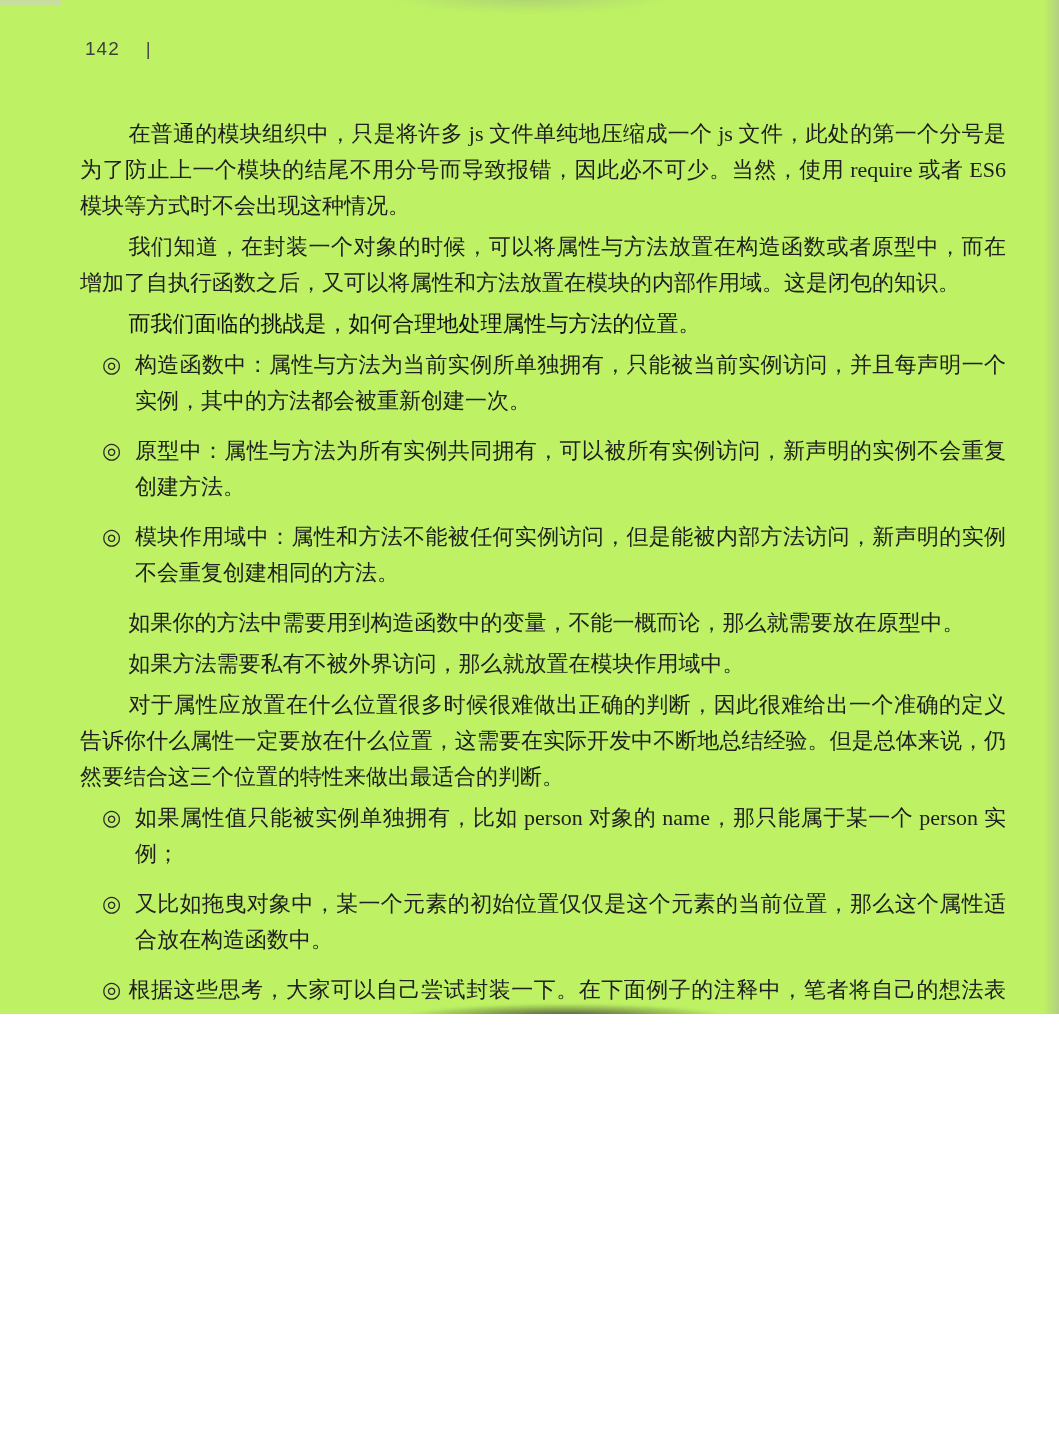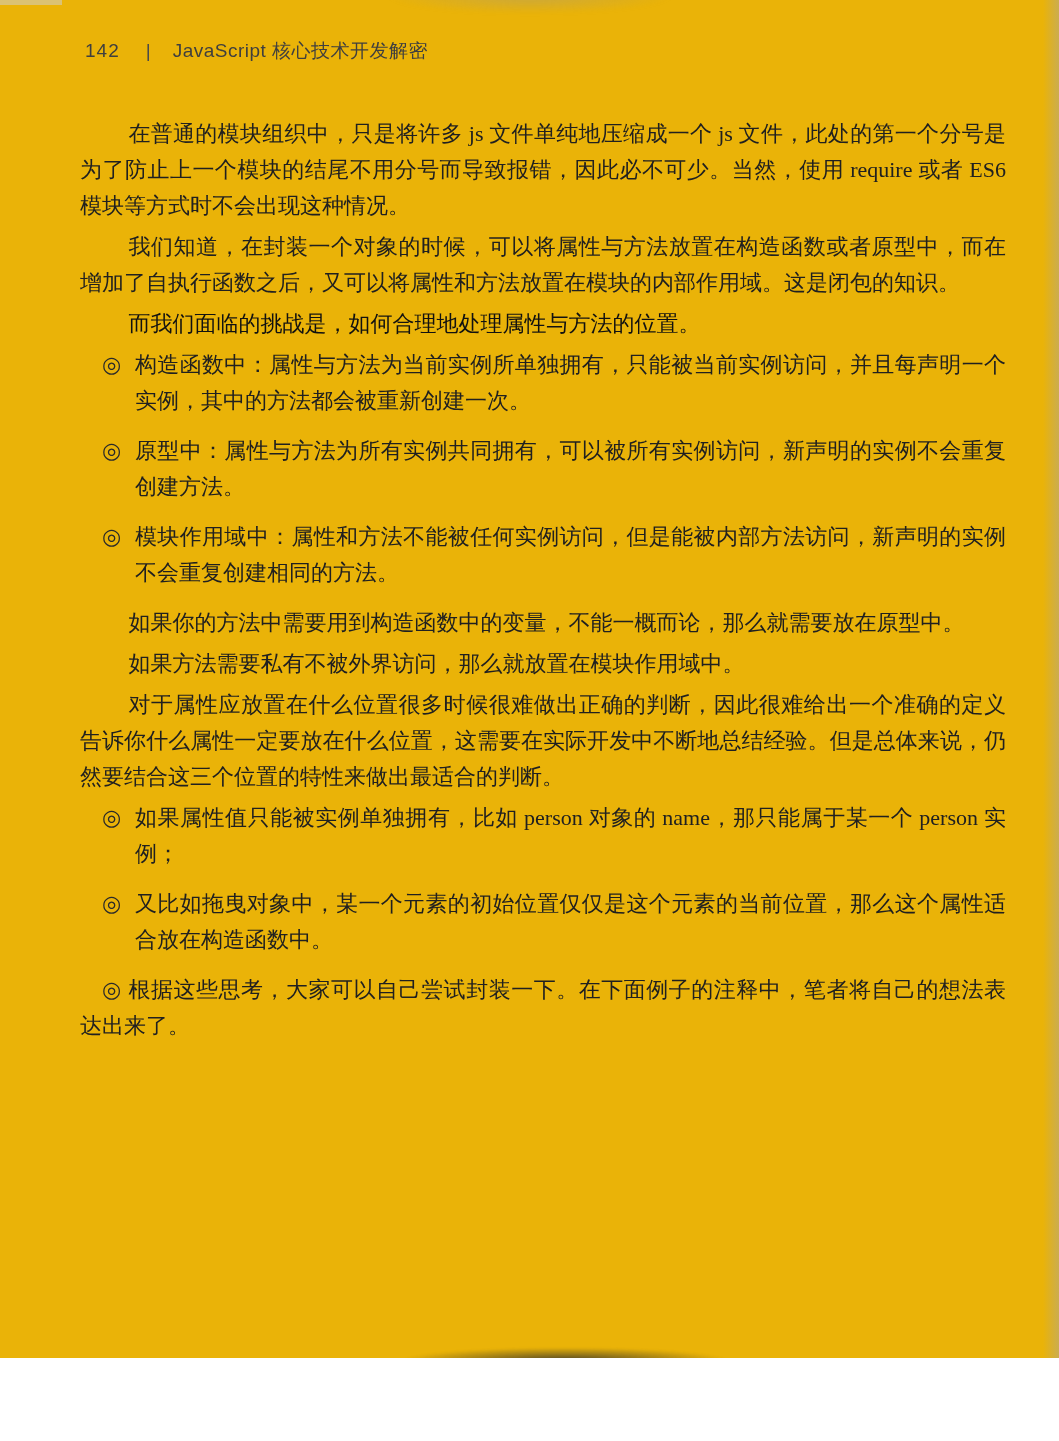--- a/index.html
+++ b/index.html
@@ -1,20 +1,20 @@
 <!DOCTYPE html>
 <html><head>
 <meta charset="utf-8">
 <style>
   html, body { margin: 0; padding: 0; }
   .page {
     position: relative;
     width: 1059px;
-    height: 1358px;
-    background: #eab308;
+    height: 1014px;
+    background: #bef264;
     overflow: hidden;
     font-family: "Liberation Serif", "DejaVu Serif", serif;
   }
   
   .edge-right {
     position: absolute; top: 0; right: 0; width: 16px; height: 100%;
     background: linear-gradient(to right, rgba(255,255,255,0), rgba(165,165,165,0.45));
     pointer-events: none;
   }
   .top-smudge {
@@ -63,21 +63,20 @@
   }
 </style>
 </head>
 <body>
 
 <div class="page">
 
   <div class="header">
     <span class="pageno">142</span>
     <span class="sep">|</span>
-    <span class="title">JavaScript 核心技术开发解密</span>
   </div>
 
   <div class="body">
     <p class="para">在普通的模块组织中，只是将许多 js 文件单纯地压缩成一个 js 文件，此处的第一个分号是为了防止上一个模块的结尾不用分号而导致报错，因此必不可少。当然，使用 require 或者 ES6 模块等方式时不会出现这种情况。</p>
     <p class="para">我们知道，在封装一个对象的时候，可以将属性与方法放置在构造函数或者原型中，而在增加了自执行函数之后，又可以将属性和方法放置在模块的内部作用域。这是闭包的知识。</p>
     <p class="para bold">而我们面临的挑战是，如何合理地处理属性与方法的位置。</p>
 
     <div class="bullet">
       <span class="bullet-marker">◎</span>
       <span class="bullet-text">构造函数中：属性与方法为当前实例所单独拥有，只能被当前实例访问，并且每声明一个实例，其中的方法都会被重新创建一次。</span>

